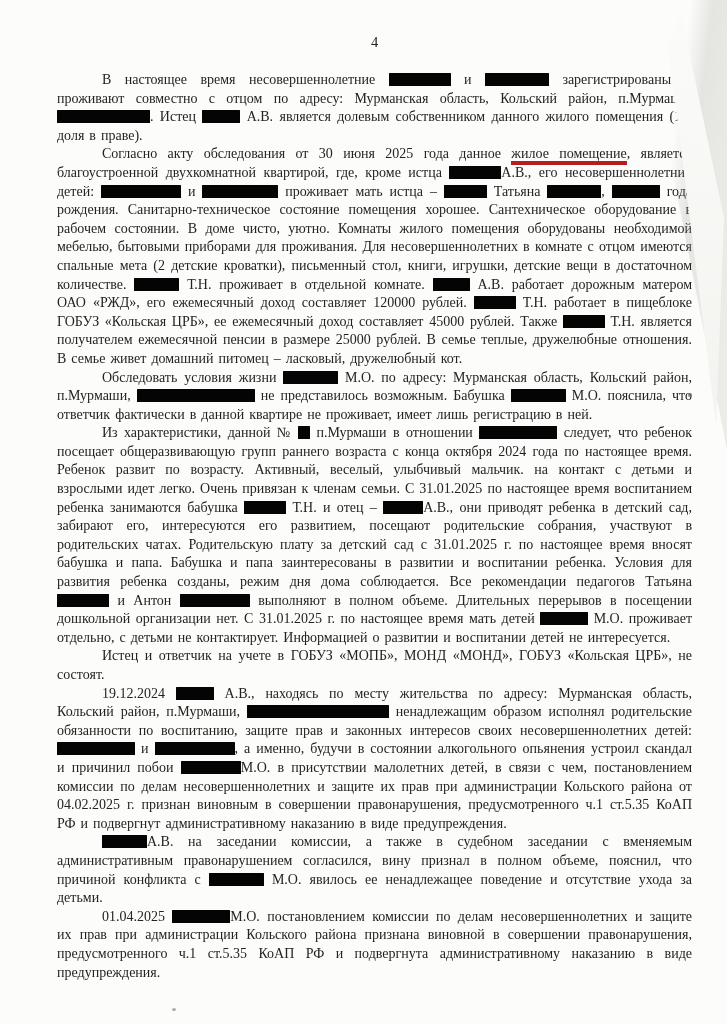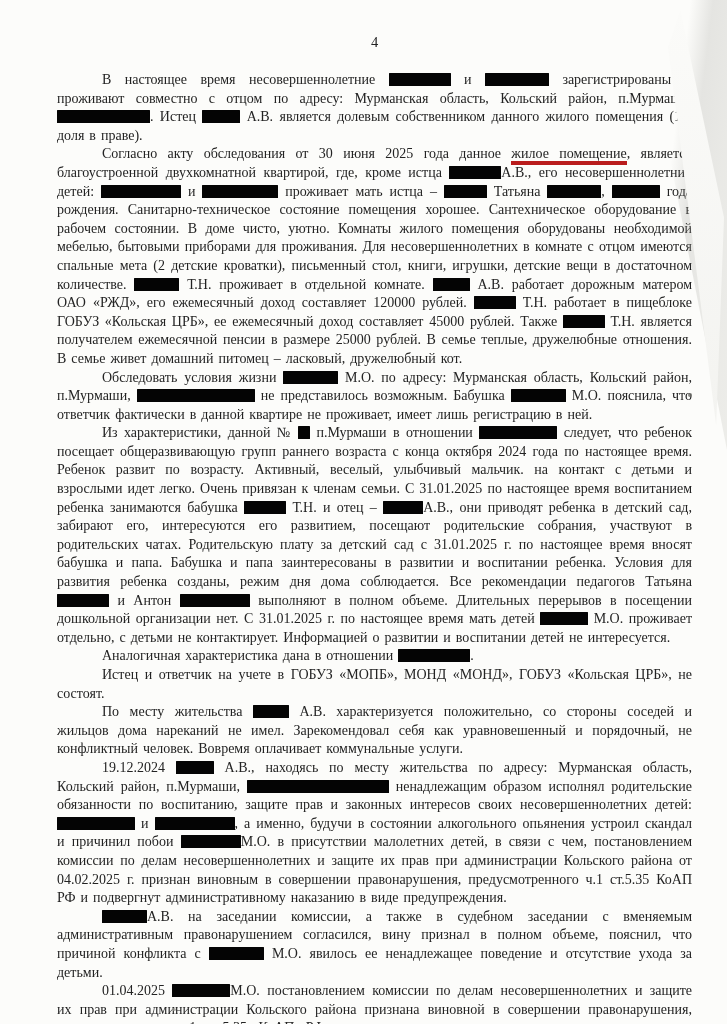--- a/index.html
+++ b/index.html
@@ -64,23 +64,21 @@
 </head>
 <body>
 
 <div class="page">
   <p class="page-number">4</p>
   <div class="doc-body">
       <p class="para">В настоящее время несовершеннолетние <span class="redact" style="width: 62px;"></span> и <span class="redact" style="width: 64px;"></span> зарегистрированы и проживают совместно с отцом по адресу: Мурманская область, Кольский район, п.Мурмаши, <span class="redact" style="width: 93px;"></span>. Истец <span class="redact" style="width: 38px;"></span> А.В. является долевым собственником данного жилого помещения (1/6 доля в праве).</p>
       <p class="para">Согласно акту обследования от 30 июня 2025 года данное <span class="crease-underline">жилое помещение</span>, является благоустроенной двухкомнатной квартирой, где, кроме истца <span class="redact" style="width: 52px;"></span>А.В., его несовершеннолетних детей: <span class="redact" style="width: 80px;"></span> и <span class="redact" style="width: 76px;"></span> проживает мать истца – <span class="redact" style="width: 43px;"></span> Татьяна <span class="redact" style="width: 54px;"></span>, <span class="redact" style="width: 48px;"></span> года рождения. Санитарно-техническое состояние помещения хорошее. Сантехническое оборудование в рабочем состоянии. В доме чисто, уютно. Комнаты жилого помещения оборудованы необходимой мебелью, бытовыми приборами для проживания. Для несовершеннолетних в комнате с отцом имеются спальные мета (2 детские кроватки), письменный стол, книги, игрушки, детские вещи в достаточном количестве. <span class="redact" style="width: 45px;"></span> Т.Н. проживает в отдельной комнате. <span class="redact" style="width: 37px;"></span> А.В. работает дорожным матером ОАО «РЖД», его ежемесячный доход составляет 120000 рублей. <span class="redact" style="width: 42px;"></span> Т.Н. работает в пищеблоке ГОБУЗ «Кольская ЦРБ», ее ежемесячный доход составляет 45000 рублей. Также <span class="redact" style="width: 42px;"></span> Т.Н. является получателем ежемесячной пенсии в размере 25000 рублей. В семье теплые, дружелюбные отношения. В семье живет домашний питомец – ласковый, дружелюбный кот.</p>
       <p class="para">Обследовать условия жизни <span class="redact" style="width: 55px;"></span> М.О. по адресу: Мурманская область, Кольский район, п.Мурмаши, <span class="redact" style="width: 118px;"></span> не представилось возможным. Бабушка <span class="redact" style="width: 55px;"></span> М.О. пояснила, что ответчик фактически в данной квартире не проживает, имеет лишь регистрацию в ней.</p>
       <p class="para">Из характеристики, данной № <span class="redact" style="width: 12px;"></span> п.Мурмаши в отношении <span class="redact" style="width: 78px;"></span> следует, что ребенок посещает общеразвивающую групп раннего возраста с конца октября 2024 года по настоящее время. Ребенок развит по возрасту. Активный, веселый, улыбчивый мальчик. на контакт с детьми и взрослыми идет легко. Очень привязан к членам семьи. С 31.01.2025 по настоящее время воспитанием ребенка занимаются бабушка <span class="redact" style="width: 42px;"></span> Т.Н. и отец – <span class="redact" style="width: 40px;"></span>А.В., они приводят ребенка в детский сад, забирают его, интересуются его развитием, посещают родительские собрания, участвуют в родительских чатах. Родительскую плату за детский сад с 31.01.2025 г. по настоящее время вносят бабушка и папа. Бабушка и папа заинтересованы в развитии и воспитании ребенка. Условия для развития ребенка созданы, режим дня дома соблюдается. Все рекомендации педагогов Татьяна <span class="redact" style="width: 52px;"></span> и Антон <span class="redact" style="width: 70px;"></span> выполняют в полном объеме. Длительных перерывов в посещении дошкольной организации нет. С 31.01.2025 г. по настоящее время мать детей <span class="redact" style="width: 48px;"></span> М.О. проживает отдельно, с детьми не контактирует. Информацией о развитии и воспитании детей не интересуется.</p>
-      <p class="para">Аналогичная характеристика дана в отношении <span class="redact" style="width: 72px;"></span>.</p>
       <p class="para">Истец и ответчик на учете в ГОБУЗ «МОПБ», МОНД «МОНД», ГОБУЗ «Кольская ЦРБ», не состоят.</p>
-      <p class="para">По месту жительства <span class="redact" style="width: 36px;"></span> А.В. характеризуется положительно, со стороны соседей и жильцов дома нареканий не имел. Зарекомендовал себя как уравновешенный и порядочный, не конфликтный человек. Вовремя оплачивает коммунальные услуги.</p>
       <p class="para">19.12.2024 <span class="redact" style="width: 38px;"></span> А.В., находясь по месту жительства по адресу: Мурманская область, Кольский район, п.Мурмаши, <span class="redact" style="width: 142px;"></span> ненадлежащим образом исполнял родительские обязанности по воспитанию, защите прав и законных интересов своих несовершеннолетних детей: <span class="redact" style="width: 78px;"></span> и <span class="redact" style="width: 80px;"></span>, а именно, будучи в состоянии алкогольного опьянения устроил скандал и причинил побои <span class="redact" style="width: 60px;"></span>М.О. в присутствии малолетних детей, в связи с чем, постановлением комиссии по делам несовершеннолетних и защите их прав при администрации Кольского района от 04.02.2025 г. признан виновным в совершении правонарушения, предусмотренного ч.1 ст.5.35 КоАП РФ и подвергнут административному наказанию в виде предупреждения.</p>
       <p class="para"><span class="redact" style="width: 45px;"></span>А.В. на заседании комиссии, а также в судебном заседании с вменяемым административным правонарушением согласился, вину признал в полном объеме, пояснил, что причиной конфликта с <span class="redact" style="width: 55px;"></span> М.О. явилось ее ненадлежащее поведение и отсутствие ухода за детьми.</p>
       <p class="para">01.04.2025 <span class="redact" style="width: 58px;"></span>М.О. постановлением комиссии по делам несовершеннолетних и защите их прав при администрации Кольского района признана виновной в совершении правонарушения, предусмотренного ч.1 ст.5.35 КоАП РФ и подвергнута административному наказанию в виде предупреждения.</p>
     </div>
 </div>
 
 <div class="fold-grey"></div>
 <div class="fold-white"></div>
 <div class="speck-right"></div>
 <div class="speck-bottom"></div>

